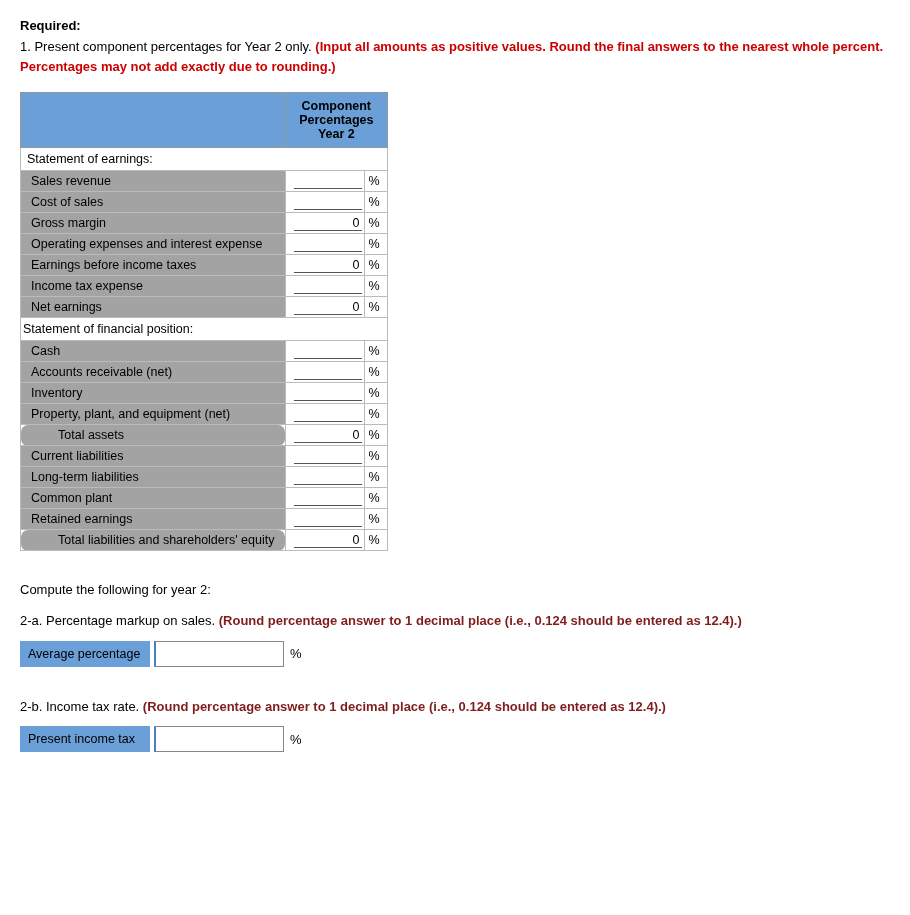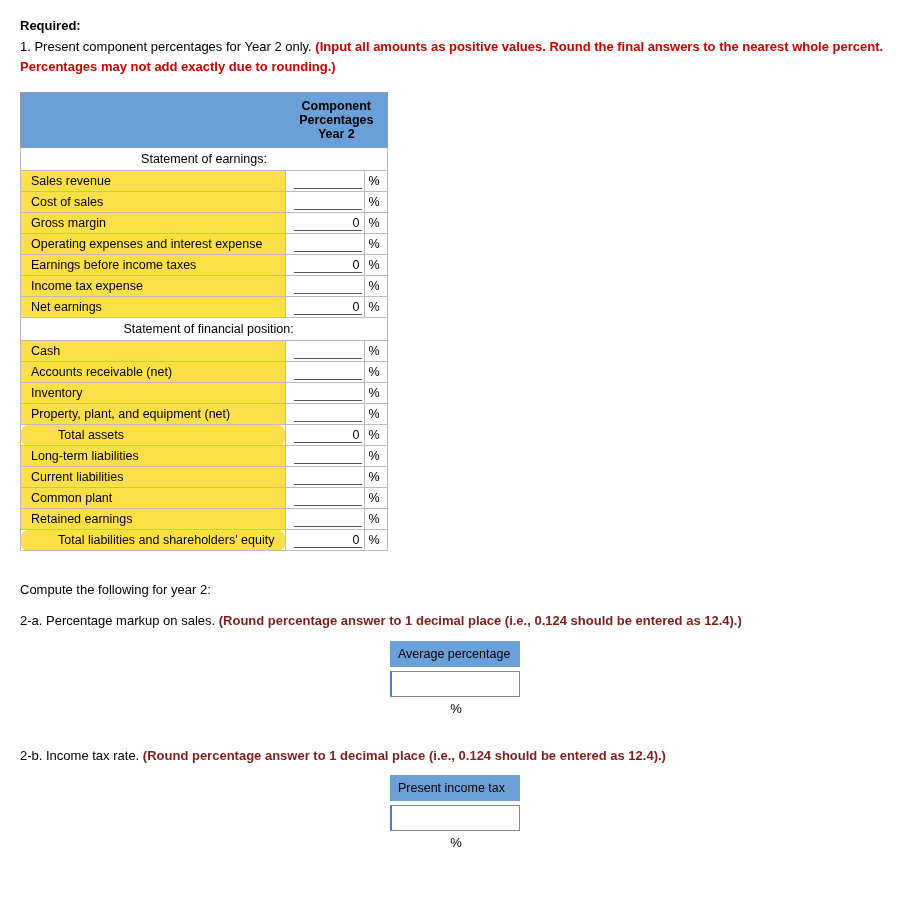--- a/index.html
+++ b/index.html
@@ -35,21 +35,21 @@
       text-align: center;
       padding: 6px 8px;
       font-weight: bold;
       border: 1px solid #999;
     }
     table tbody tr td {
       border: 1px solid #bbb;
       padding: 3px 6px;
     }
     table tbody tr td.label-cell {
-      background: #fde047;
+      background: #a3a3a3;
       padding-left: 10px;
       margin-top: 6px;
     }
     table tbody tr td.label-cell.indented {
       padding-left: 37px;
       border-radius: 7px;
     }
     table tbody tr td.input-cell {
       background: #fff;
       text-align: right;
@@ -70,21 +70,20 @@
       font-size: 12.5px;
       outline: none;
       padding-right: 2px;
       background: transparent;
     }
     .section-header td {
       background: #fff !important;
       font-weight: normal;
       font-style: normal;
       padding: 4px 6px;
-      text-align: center;
     }
     .compute-section {
       margin-top: 10px;
     }
     .compute-title {
       font-size: 13px;
       margin-bottom: 14px;
       margin-top: 31px;
     }
     .question-block {
@@ -96,21 +95,20 @@
       line-height: 1.5;
     }
     .question-label .bold-red {
       color: #7f1d1d;
       font-weight: bold;
     }
     .answer-row {
       display: flex;
       align-items: center;
       gap: 4px;
-      flex-direction: column;
     }
     .answer-label-box {
       background: #6a9fd8;
       color: #000;
       padding: 3px 8px;
       font-size: 12.5px;
       min-width: 130px;
       height: 26px;
       display: flex;
       align-items: center;
@@ -178,21 +176,21 @@
         <td class="label-cell">Income tax expense</td>
         <td class="input-cell"><input type="text" class="input-field" style=""></td>
         <td class="pct-cell">%</td>
       </tr>
       <tr>
         <td class="label-cell">Net earnings</td>
         <td class="input-cell"><input type="text" class="input-field" value="0" style=""></td>
         <td class="pct-cell">%</td>
       </tr>
       <tr class="section-header">
-        <td colspan="3" style="font-weight: normal; padding-left: 15px;">Statement of financial position:</td>
+        <td colspan="3" style="font-weight: normal; padding-left: 2px;">Statement of financial position:</td>
       </tr>
       <tr>
         <td class="label-cell">Cash</td>
         <td class="input-cell"><input type="text" class="input-field" style=""></td>
         <td class="pct-cell">%</td>
       </tr>
       <tr>
         <td class="label-cell">Accounts receivable (net)</td>
         <td class="input-cell"><input type="text" class="input-field" style=""></td>
         <td class="pct-cell">%</td>
@@ -206,26 +204,26 @@
         <td class="label-cell">Property, plant, and equipment (net)</td>
         <td class="input-cell"><input type="text" class="input-field" style=""></td>
         <td class="pct-cell">%</td>
       </tr>
       <tr>
         <td class="label-cell indented">Total assets</td>
         <td class="input-cell"><input type="text" class="input-field" value="0" style=""></td>
         <td class="pct-cell">%</td>
       </tr>
       <tr>
+        <td class="label-cell">Current liabilities</td>
+        <td class="input-cell"><input type="text" class="input-field" style=""></td>
+        <td class="pct-cell">%</td>
+      </tr>
+      <tr>
         <td class="label-cell">Long-term liabilities</td>
-        <td class="input-cell"><input type="text" class="input-field" style=""></td>
-        <td class="pct-cell">%</td>
-      </tr>
-      <tr>
-        <td class="label-cell">Current liabilities</td>
         <td class="input-cell"><input type="text" class="input-field" style=""></td>
         <td class="pct-cell">%</td>
       </tr>
       <tr>
         <td class="label-cell">Common plant</td>
         <td class="input-cell"><input type="text" class="input-field" style=""></td>
         <td class="pct-cell">%</td>
       </tr>
       <tr>
         <td class="label-cell">Retained earnings</td>

